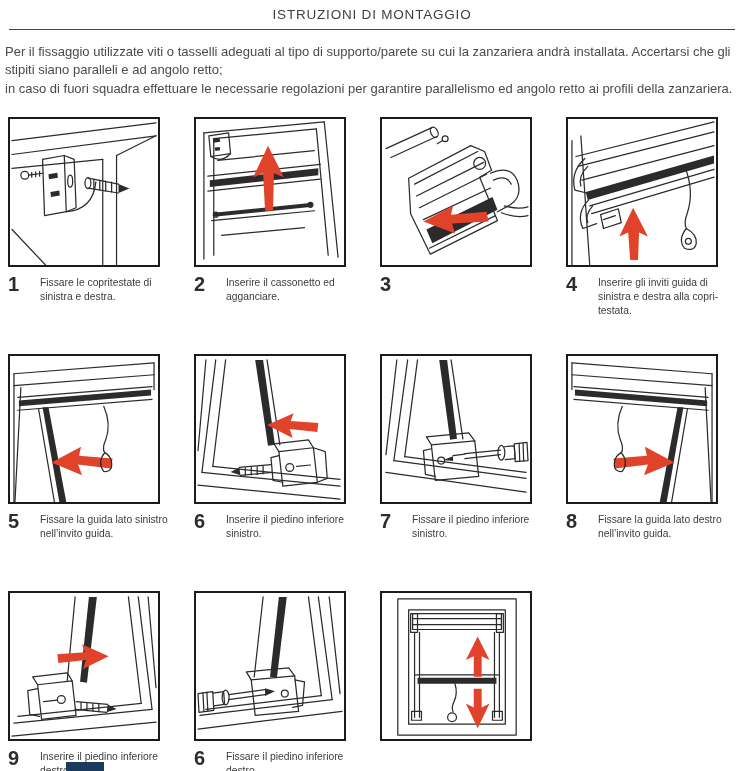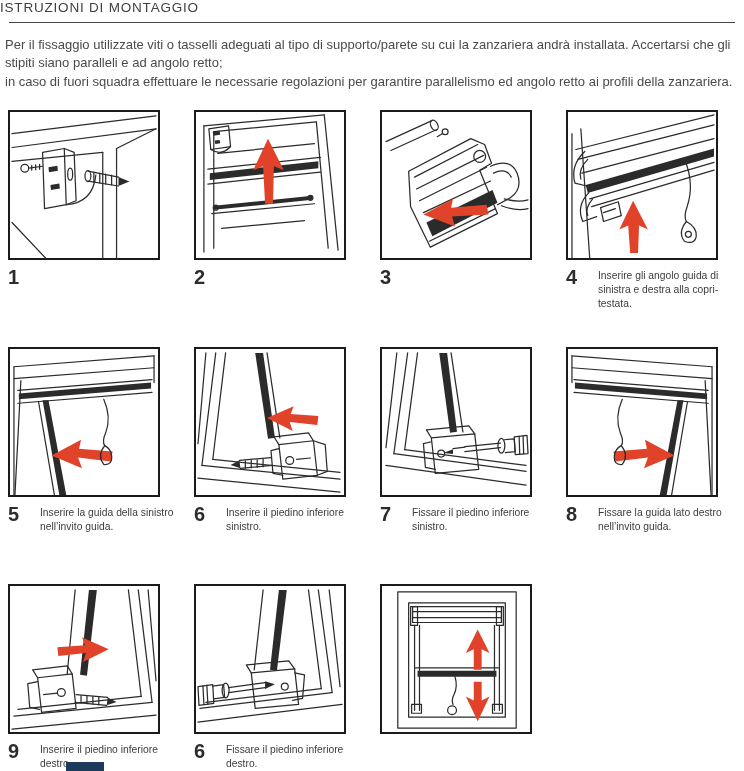--- a/index.html
+++ b/index.html
@@ -4,21 +4,21 @@
 <style>
   :root{
     --arrow-red:#e0432a;
     --line-dark:#2b2b2b;
     --footer-navy:#1c3a5c;
     --text-dark:#414141;
   }
   *{margin:0;padding:0;box-sizing:border-box;}
   body{width:744px;height:771px;background:#fff;overflow:hidden;position:relative;
        font-family:"Liberation Sans",sans-serif;color:var(--text-dark);}
-  header h1{text-align:left;font-size:13.5px;font-weight:400;
+  header h1{margin-top:7px;text-align:center;font-size:13.5px;font-weight:400;
        letter-spacing:.8px;color:#3f3f3f;}
   .rule{margin:7px 9px 0 9px;border-bottom:1.6px solid #454545;}
   .intro{margin:13px 6px 8px 5px;font-size:13px;line-height:1.42;color:#4a4a4a;
        white-space:pre-line;}
   .grid{margin-top:19px;display:grid;grid-template-columns:repeat(4,186px);
        grid-auto-rows:237px;}
   .cell{padding-left:8px;}
   .figbox{width:152px;height:150px;border:2px solid #1b1b1b;background:#fff;}
   .figbox svg{display:block;width:148px;height:146px;}
   .caption{display:flex;align-items:flex-start;gap:4px;margin-top:8px;}
@@ -74,20 +74,22 @@
             <path d="M79,60 L110,66"></path>
               <path d="M79,70 L110,75"></path>
             <path d="M85,61 L85,71 M91,62 L91,72 M97,63 L97,73 M103,64 L103,74"></path>
             <path class="fd" d="M110,66 L121,70.5 L110,75 Z"></path>
             <ellipse cx="79" cy="65" rx="3" ry="5.5"></ellipse>
           </g>
         </svg>
       </div>
       <div class="caption">
         <span class="num">1</span>
+        <span class="cap">Fissare le copritestate di
+sinistra e destra.</span>
       </div>
     </section>
 
     <section class="cell">
       <div class="figbox">
         <svg class="fig" viewBox="0 0 150 148">
           <path d="M8,14 L130,3"></path>
             <path d="M8,14 L8,142"></path>
             <path d="M18,20 L18,138"></path>
           <path d="M130,3 L144,140"></path>
@@ -106,20 +108,22 @@
           <path class="fd" d="M18,95 L118,85 L118,89 L18,99 Z"></path>
           <path d="M16,103 L120,93"></path>
             <circle cx="20" cy="97" r="2.5"></circle>
             <circle cx="116" cy="87" r="2.5"></circle>
           <path d="M26,118 L110,110"></path>
           <polygon class="arrow" points="73,27 58,59 68,55 70,93 78,93 79,55 89,59"></polygon>
         </svg>
       </div>
       <div class="caption">
         <span class="num">2</span>
+        <span class="cap">Inserire il cassonetto ed
+agganciare.</span>
       </div>
     </section>
 
     <section class="cell">
       <div class="figbox">
         <svg class="fig" viewBox="0 0 150 148">
           <path d="M4,30 L50,9"></path>
             <path d="M9,39 L55,18"></path>
           <ellipse cx="53" cy="13.5" rx="3.5" ry="5.5" transform="rotate(-25 53 13.5)"></ellipse>
           <circle cx="64" cy="20" r="3"></circle>
@@ -168,21 +172,21 @@
           <polygon class="arrow" points="66,90 52,119 61,115 63,143 71,143 72,115 81,119"></polygon>
           <g>
             <path d="M119,50 Q128,74 121,95 Q117,106 120,111"></path>
             <path d="M120,111 Q111,122 118,131 Q128,135 130,126 Q131,117 120,111 Z"></path>
             <circle cx="122" cy="124" r="3"></circle>
           </g>
         </svg>
       </div>
       <div class="caption">
         <span class="num">4</span>
-        <span class="cap">Inserire gli angolo guida di
+        <span class="cap">Inserire gli inviti guida di
 sinistra e destra alla copri-
 testata.</span>
       </div>
     </section>
 
     <section class="cell">
       <div class="figbox">
         <svg class="fig" viewBox="0 0 150 148">
           <path d="M4,18 L146,7"></path>
             <path d="M4,30 L146,19"></path>
@@ -196,21 +200,21 @@
             <path d="M29,54 L45,148"></path>
           <polygon class="arrow" points="42,108 72,92 70,101 104,104 102,114 69,110 73,121"></polygon>
           <g>
             <path d="M95,51 Q103,69 97,85 Q93,94 96,98"></path>
             <path d="M96,98 Q88,108 95,117 Q104,118 103,108 Q102,101 96,98 Z"></path>
           </g>
         </svg>
       </div>
       <div class="caption">
         <span class="num">5</span>
-        <span class="cap">Inserire la guida della sinistro
+        <span class="cap">Fissare la guida lato sinistro
 nell’invito guida.</span>
       </div>
     </section>
 
     <section class="cell">
       <div class="figbox">
         <svg class="fig" viewBox="0 0 150 148">
           <path d="M20,4 L6,118"></path>
             <path d="M30,4 L17,112"></path>
             <path d="M10,4 L2,96"></path>

